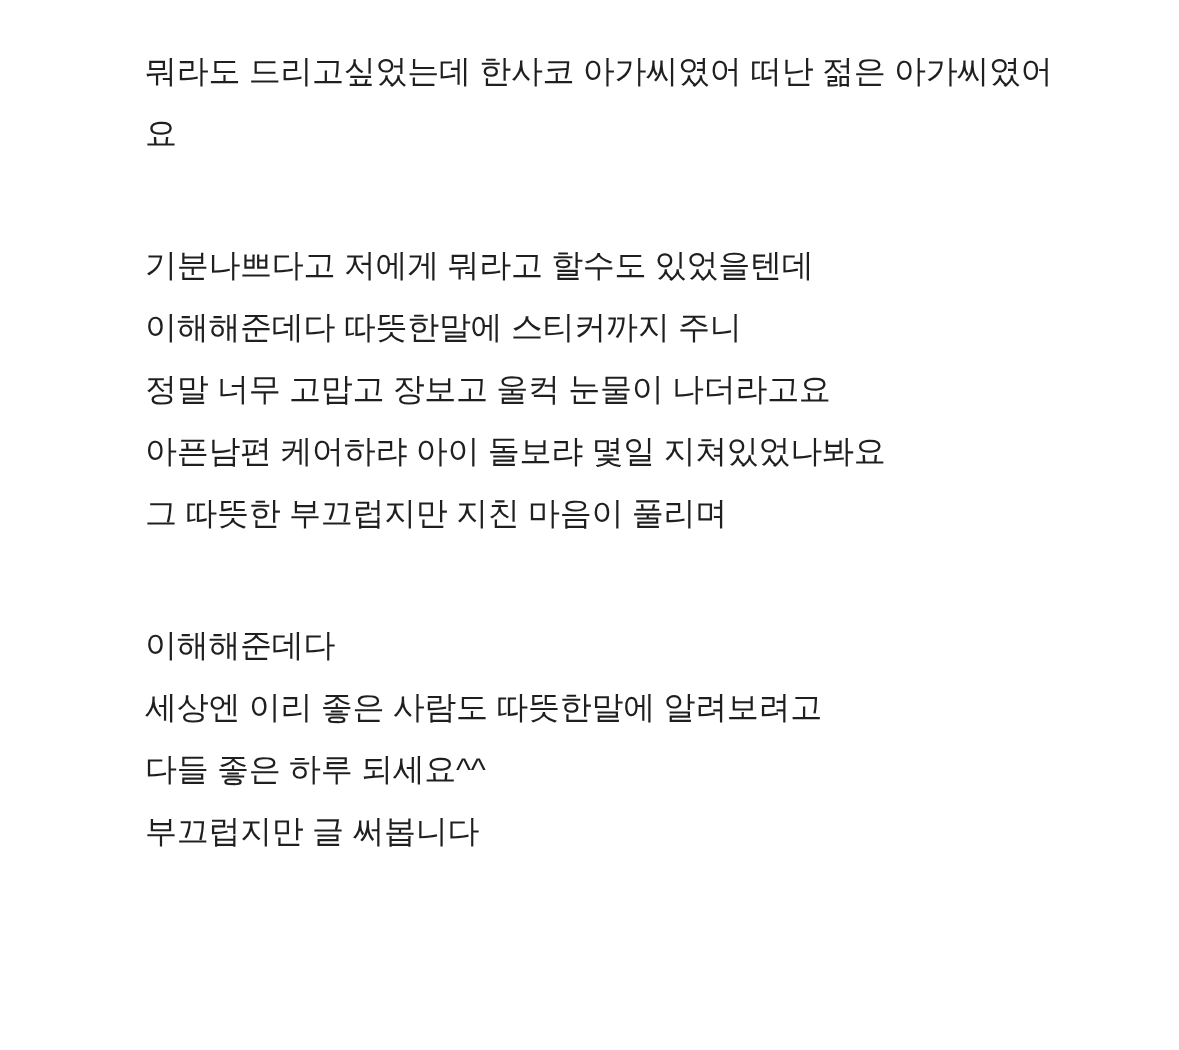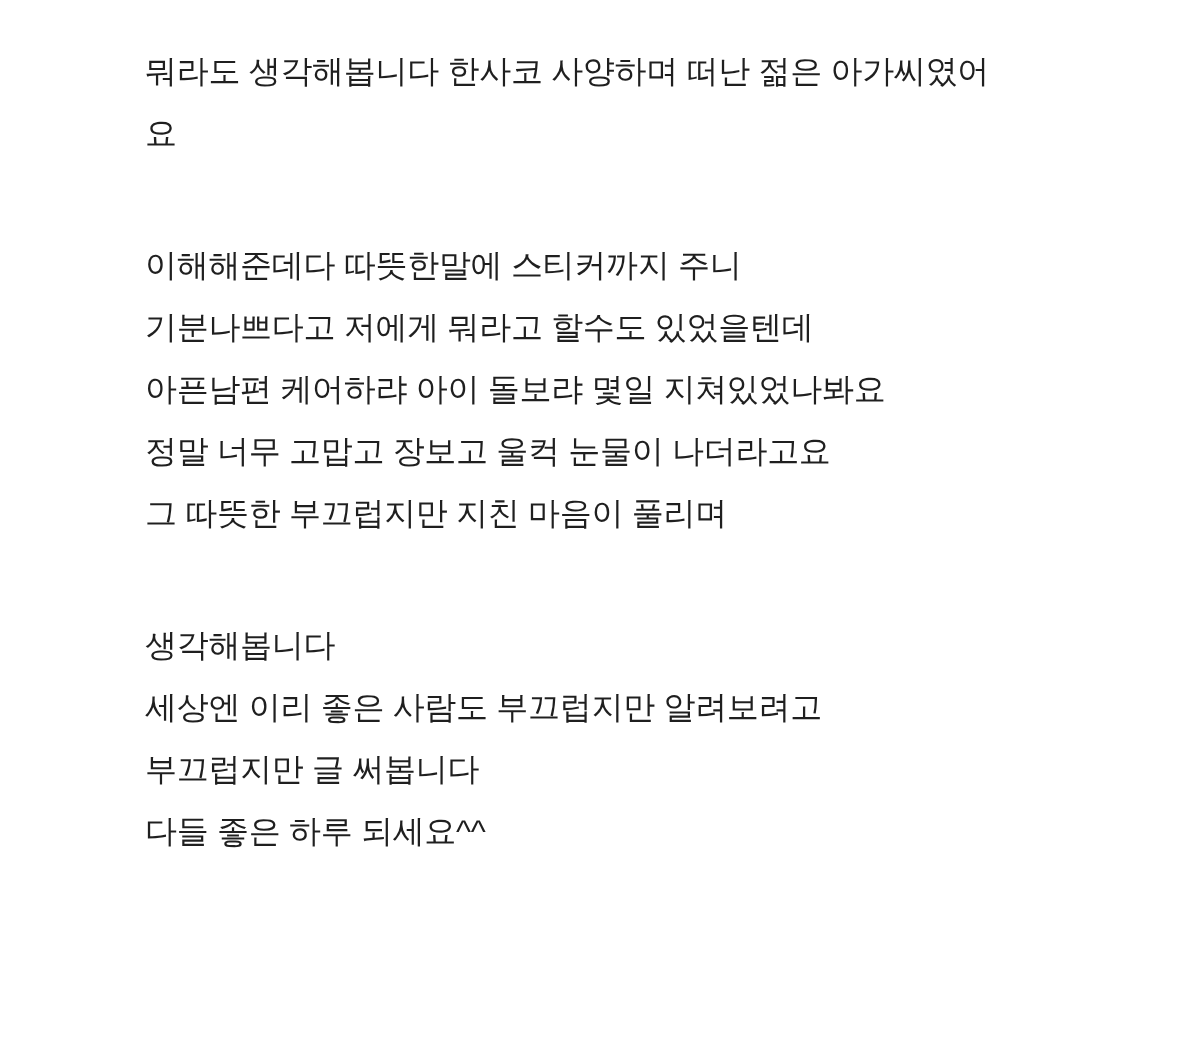--- a/index.html
+++ b/index.html
@@ -34,32 +34,32 @@
     white-space: pre;
     min-height: 62px;
   }
 </style>
 </head>
 <body style="background: rgb(255, 255, 255); color: rgb(31, 31, 31);">
 
 <main class="post">
 
   <section class="para">
-    <div class="line">뭐라도 생각해봅니다 한사코 사양하며 떠난 젊은 아가씨였어</div>
+    <div class="line">뭐라도 드리고싶었는데 한사코 아가씨였어 떠난 젊은 아가씨였어</div>
     <div class="line">요</div>
   </section>
 
   <section class="para">
+    <div class="line">기분나쁘다고 저에게 뭐라고 할수도 있었을텐데</div>
     <div class="line">이해해준데다 따뜻한말에 스티커까지 주니</div>
-    <div class="line">기분나쁘다고 저에게 뭐라고 할수도 있었을텐데</div>
+    <div class="line">정말 너무 고맙고 장보고 울컥 눈물이 나더라고요</div>
     <div class="line">아픈남편 케어하랴 아이 돌보랴 몇일 지쳐있었나봐요</div>
-    <div class="line">정말 너무 고맙고 장보고 울컥 눈물이 나더라고요</div>
     <div class="line">그 따뜻한 부끄럽지만 지친 마음이 풀리며</div>
   </section>
 
   <section class="para">
-    <div class="line">생각해봅니다</div>
-    <div class="line">세상엔 이리 좋은 사람도 부끄럽지만 알려보려고</div>
+    <div class="line">이해해준데다</div>
+    <div class="line">세상엔 이리 좋은 사람도 따뜻한말에 알려보려고</div>
+    <div class="line">다들 좋은 하루 되세요^^</div>
     <div class="line">부끄럽지만 글 써봅니다</div>
-    <div class="line">다들 좋은 하루 되세요^^</div>
   </section>
 
 </main>
 
 </body></html>

